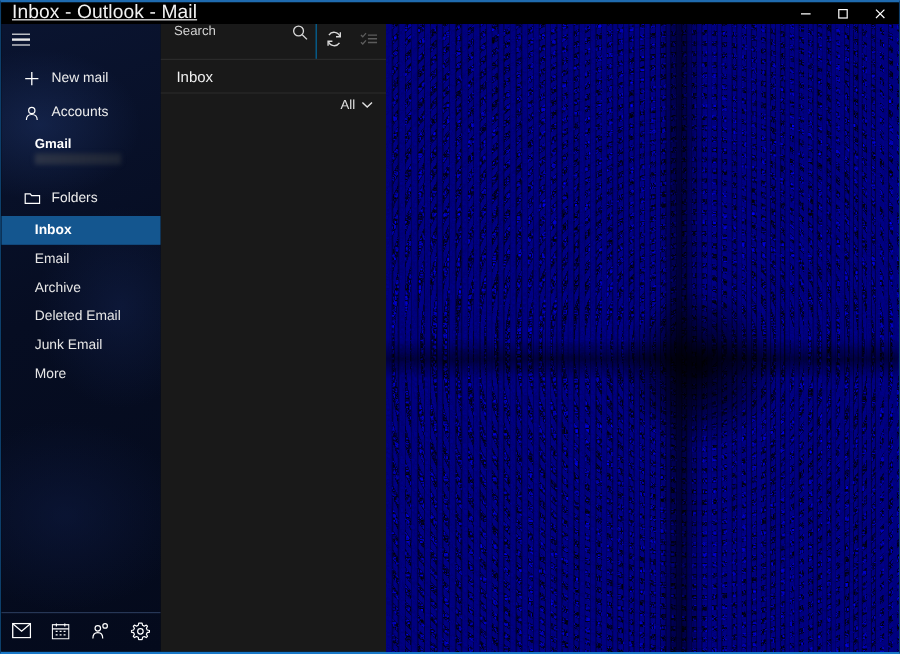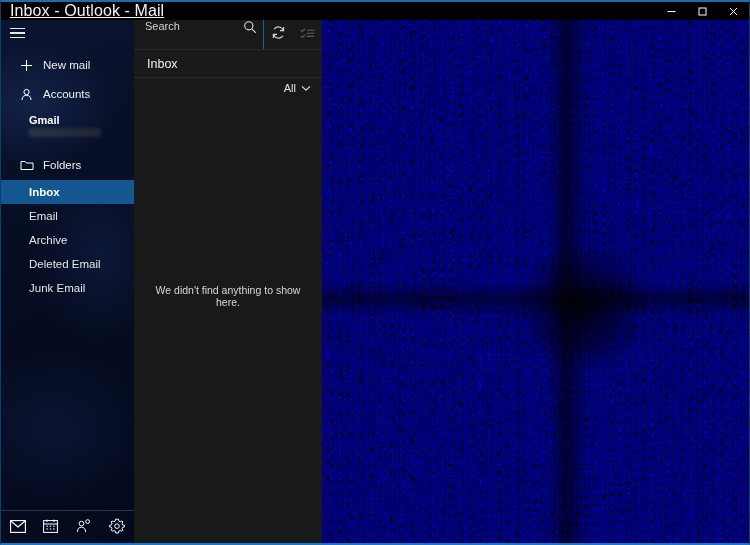--- a/index.html
+++ b/index.html
@@ -452,20 +452,23 @@
     </div>
     <div class="folder-row">
       <span>Archive</span>
     </div>
     <div class="folder-row">
       <span>Deleted Email</span>
     </div>
     <div class="folder-row">
       <span>Junk Email</span>
     </div>
+    <div class="folder-row">
+      <span>More</span>
+    </div>
 
     <div class="sidebar-divider"></div>
 
     <div class="bottombar">
       <div class="bb-item sel">
         <span>
           <svg width="16" height="13" viewBox="0 0 16 13">
             <rect x="0.6" y="0.6" width="14.8" height="11.8" fill="none" stroke="#ffffff" stroke-width="1.1"></rect>
             <path d="M0.9 1 L8 7 L15.1 1" fill="none" stroke="#ffffff" stroke-width="1.1"></path>
           </svg>
@@ -539,21 +542,20 @@
       <span class="filter">
         <span>All</span>
         <span>
           <svg width="10" height="7" viewBox="0 0 10 7">
               <path d="M1 1.4 L5 5.2 L9 1.4" fill="none" stroke="#e2e2e2" stroke-width="1.15"></path>
             </svg>
         </span>
       </span>
     </div>
 
-    <div class="empty-state">We didn't find anything to show here.</div>
   </div>
 
   <div class="readingpane">
     <div class="glitch">
       <div class="layer moire m1"></div>
       <div class="layer moire m2"></div>
       <div class="layer moire m3"></div>
       <div class="layer moire m4"></div>
       <div class="layer m5"></div>
       <div class="layer m6"></div>

